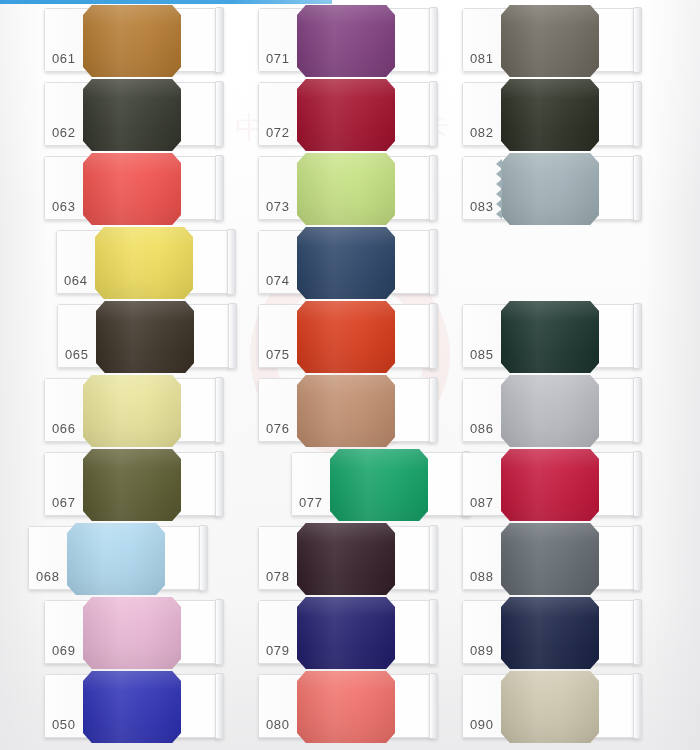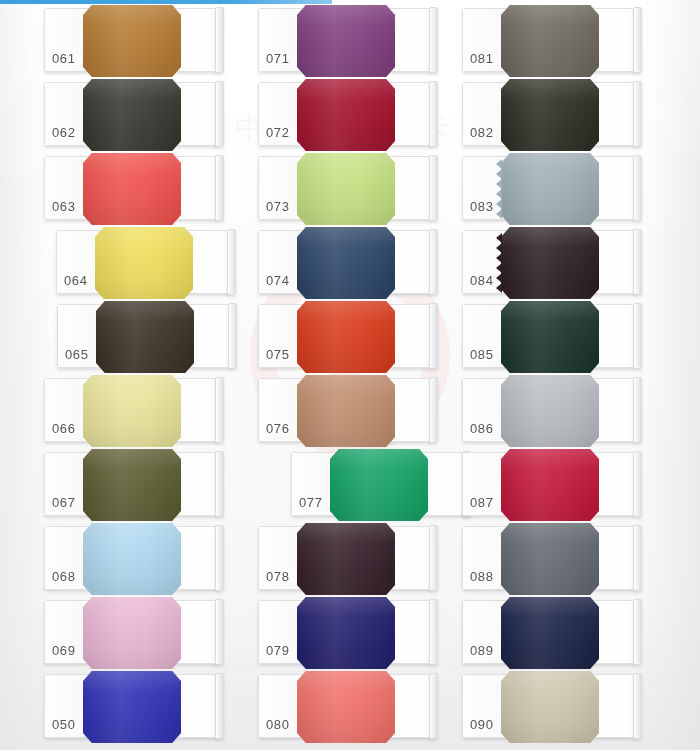--- a/index.html
+++ b/index.html
@@ -243,21 +243,21 @@
     </div>
     <div class="swatch-card" style="left: 44px; top: 452px;">
       <div class="card-left-strip"></div>
       <div class="fabric-swatch">
         <div class="fabric-body" style="background: rgb(92, 92, 50);"></div>
         <div class="fabric-sheen"></div>
       </div>
       <div class="card-lip"></div>
       <div class="swatch-number" style="color: rgb(86, 86, 90);">067</div>
     </div>
-    <div class="swatch-card" style="left: 44px; top: 526px;">
+    <div class="swatch-card" style="left: 28px; top: 526px;">
       <div class="card-left-strip"></div>
       <div class="fabric-swatch">
         <div class="fabric-body" style="background: rgb(175, 216, 239);"></div>
         <div class="fabric-sheen"></div>
       </div>
       <div class="card-lip"></div>
       <div class="swatch-number" style="color: rgb(86, 86, 90);">068</div>
     </div>
     <div class="swatch-card" style="left: 44px; top: 600px;">
       <div class="card-left-strip"></div>
@@ -390,32 +390,20 @@
       <div class="pinked-edge"><svg width="9" height="60" viewBox="0 0 9 60" preserveAspectRatio="none">
           <path d="M9,0 L3,5 L9,10 L3,15 L9,20 L3,25 L9,30 L3,35 L9,40 L3,45 L9,50 L3,55 L9,60 Z" fill="#9fb0b6"></path>
         </svg></div>
       <div class="fabric-swatch">
         <div class="fabric-body" style="background: rgb(159, 176, 182);"></div>
         <div class="fabric-sheen"></div>
       </div>
       <div class="card-lip"></div>
       <div class="swatch-number" style="color: rgb(86, 86, 90);">083</div>
     </div>
-    <div class="swatch-card" style="left: 462px; top: 230px;">
-      <div class="card-left-strip"></div>
-      <div class="pinked-edge"><svg width="9" height="60" viewBox="0 0 9 60" preserveAspectRatio="none">
-          <path d="M9,0 L3,5 L9,10 L3,15 L9,20 L3,25 L9,30 L3,35 L9,40 L3,45 L9,50 L3,55 L9,60 Z" fill="#2d1f23"></path>
-        </svg></div>
-      <div class="fabric-swatch">
-        <div class="fabric-body" style="background: rgb(45, 31, 35);"></div>
-        <div class="fabric-sheen"></div>
-      </div>
-      <div class="card-lip"></div>
-      <div class="swatch-number" style="color: rgb(86, 86, 90);">084</div>
-    </div>
     <div class="swatch-card" style="left: 462px; top: 304px;">
       <div class="card-left-strip"></div>
       <div class="fabric-swatch">
         <div class="fabric-body" style="background: rgb(27, 52, 46);"></div>
         <div class="fabric-sheen"></div>
       </div>
       <div class="card-lip"></div>
       <div class="swatch-number" style="color: rgb(86, 86, 90);">085</div>
     </div>
     <div class="swatch-card" style="left: 462px; top: 378px;">

